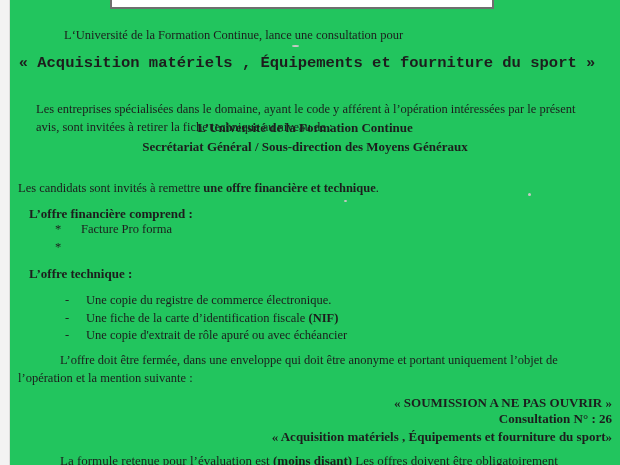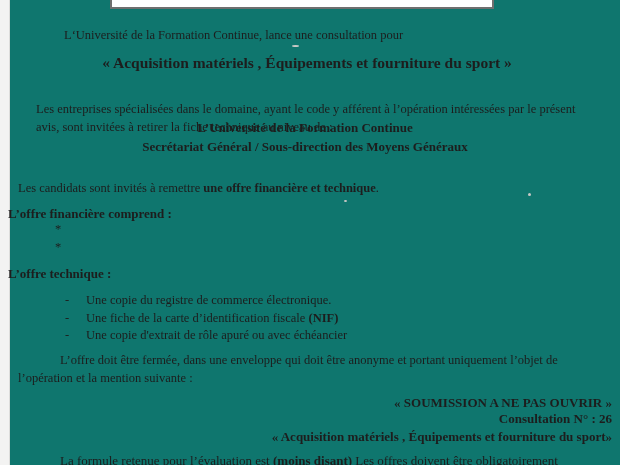--- a/index.html
+++ b/index.html
@@ -1,20 +1,20 @@
 <!DOCTYPE html>
 <html><head>
 <meta charset="utf-8">
 <style>
   html, body { margin: 0; padding: 0; }
   .page {
     position: relative;
     width: 620px;
     height: 465px;
-    background: #0f766e;
+    background: #22c55e;
     font-family: "Liberation Serif", serif;
     color: #1d1d1d;
     overflow: hidden;
   }
   .page-left-edge {
     position: absolute;
     left: 0; top: 0;
     width: 9px; height: 100%;
     background: #f3f3f2;
     border-right: 1px solid #dddddb;
@@ -29,33 +29,34 @@
     background: #ffffff;
   }
   .txt { position: absolute; font-size: 12.5px; line-height: 18px; }
   .intro { left: 64px; top: 26px; }
   .main-title {
     left: 0; right: 6px; top: 54px;
     text-align: center;
     font-size: 15.5px;
     font-weight: bold;
     margin: 0;
+    font-family: Liberation Mono, monospace;
   }
   .para1 { left: 20px; right: 26px; top: 84px; }
   .address {
     left: 0; right: 10px; top: 119px;
     text-align: center;
     font-weight: bold;
     font-size: 13px;
     line-height: 18.5px;
   }
   .candidats { left: 18px; top: 179px; }
   .sec-heading {
     position: absolute;
-    left: 8px;
+    left: 29px;
     font-size: 13px;
     font-weight: bold;
     margin: 0;
   }
   .h-fin { top: 206px; }
   .h-tech { top: 266px; }
   .list { position: absolute; font-size: 12.5px; }
   .fin-list { left: 55px; top: 221px; line-height: 17.5px; }
   .tech-list { left: 65px; top: 292px; line-height: 17.6px; }
   .list-row { display: flex; }
@@ -96,20 +97,21 @@
     <div>Secrétariat Général / Sous-direction des Moyens Généraux</div>
   </div>
 
   <div class="txt candidats"><span>Les candidats sont invités à remettre </span><strong>une offre financière et technique</strong><span>.</span></div>
 
   <h2 class="sec-heading h-fin">L’offre financière comprend :</h2>
 
   <div class="list fin-list">
     <div class="list-row">
       <span class="marker">*</span>
+      <span>Facture Pro forma</span>
     </div>
     <div class="list-row">
       <span class="marker">*</span>
     </div>
   </div>
 
   <h2 class="sec-heading h-tech">L’offre technique :</h2>
 
   <div class="list tech-list">
     <div class="list-row">

